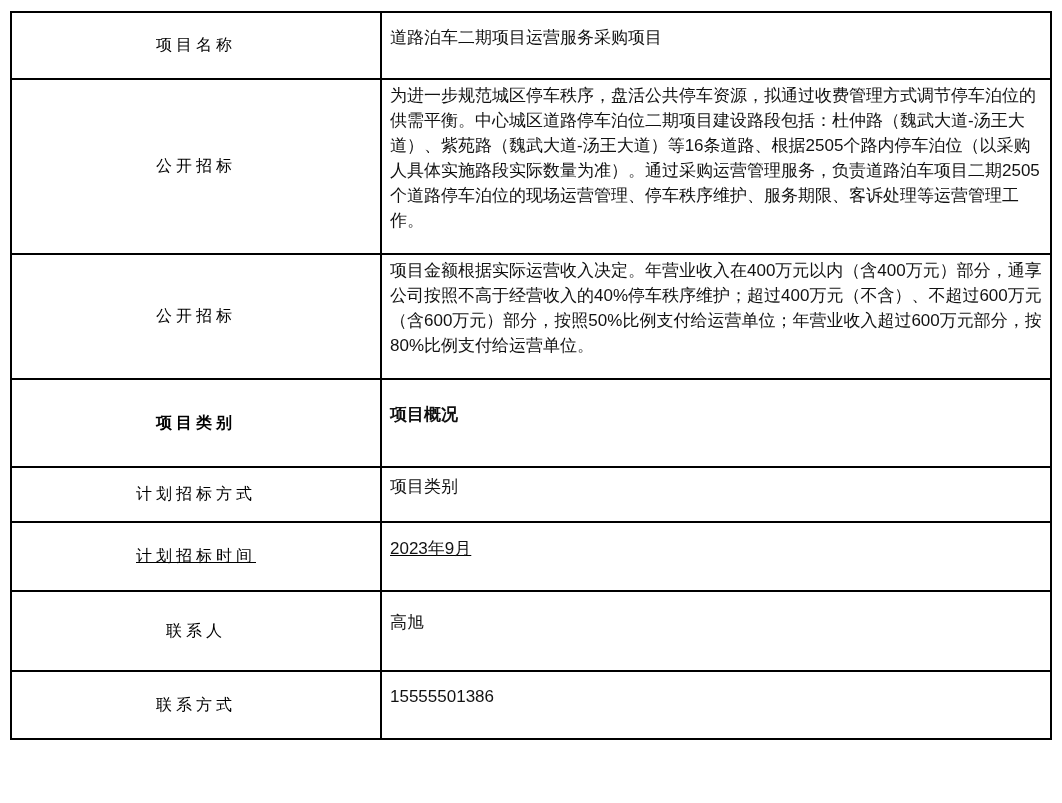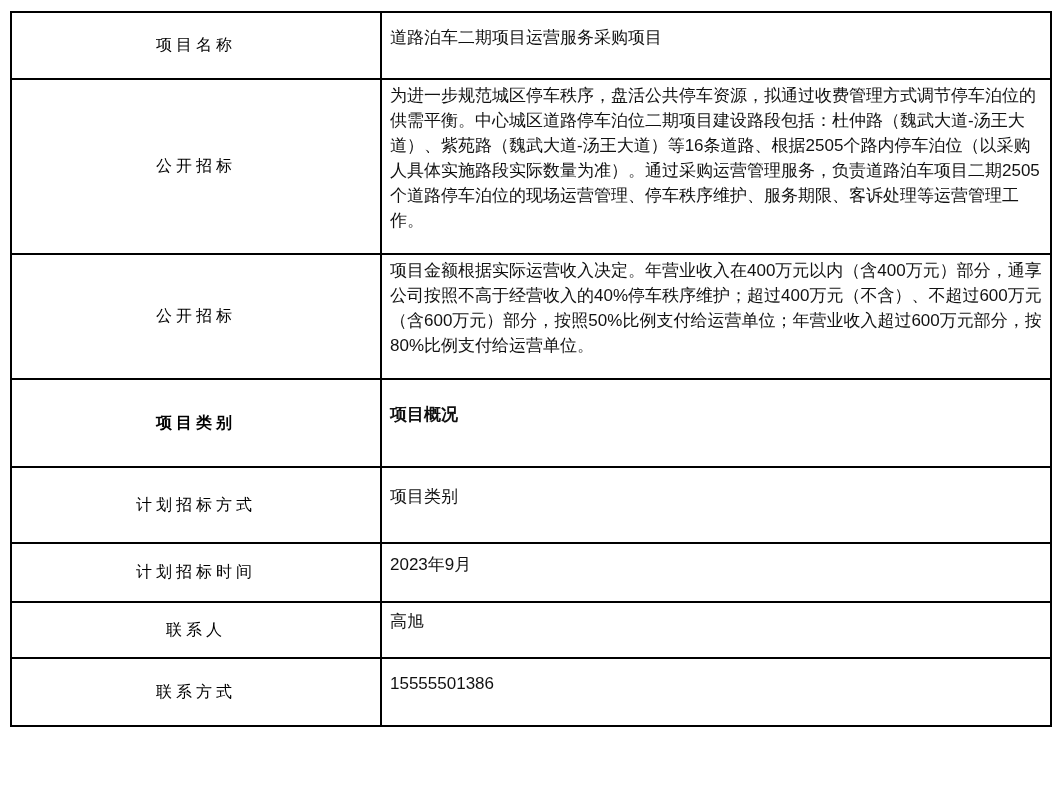--- a/index.html
+++ b/index.html
@@ -53,23 +53,23 @@
     color: #111111;
     padding: 3px 6px 20px 8px;
   }
   
   tr.r0  { height: 67px;  }
   tr.r1  { height: 68px;  }
   tr.r2  { height: 135px; }
   tr.r3  { height: 101px; }
   tr.r4  { height: 88px; font-weight: bold;  }
   tr.r5  { height: 67px;  }
-  tr.r6  { height: 76px;  }
-  tr.r7  { height: 59px;  }
-  tr.r8  { height: 56px; border-radius: 13px;  }
+  tr.r6  { height: 55px;  }
+  tr.r7  { height: 69px; text-decoration: underline;  }
+  tr.r8  { height: 80px; border-radius: 13px;  }
   tr.r9  { height: 68px;  }
 </style>
 </head>
 <body>
 
 <div class="page">
   <table class="info-table">
     <tbody>
       <tr class="r0">
         <td class="label-cell">项目名称</td>

